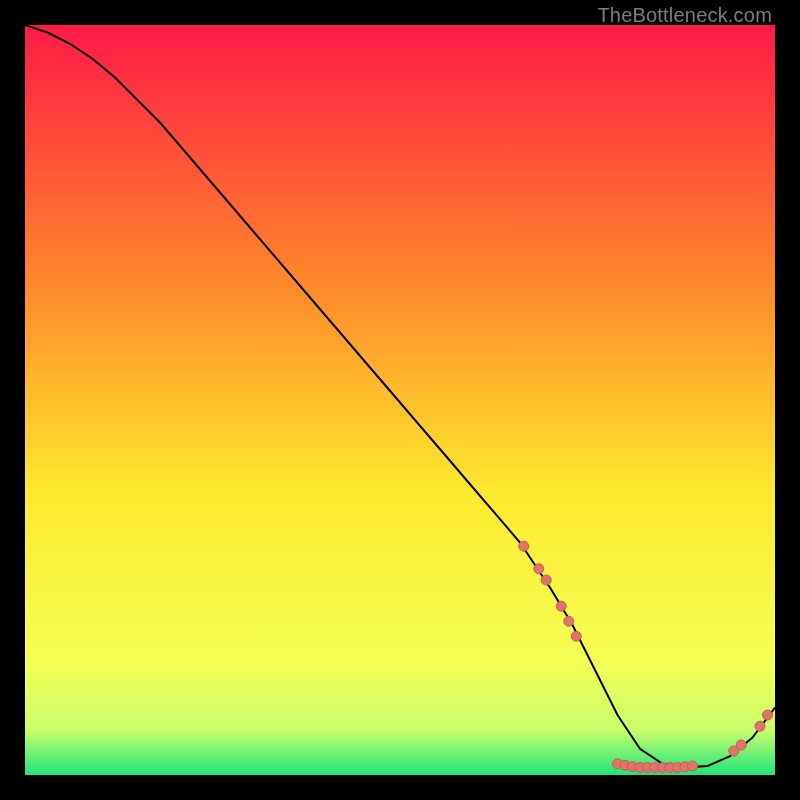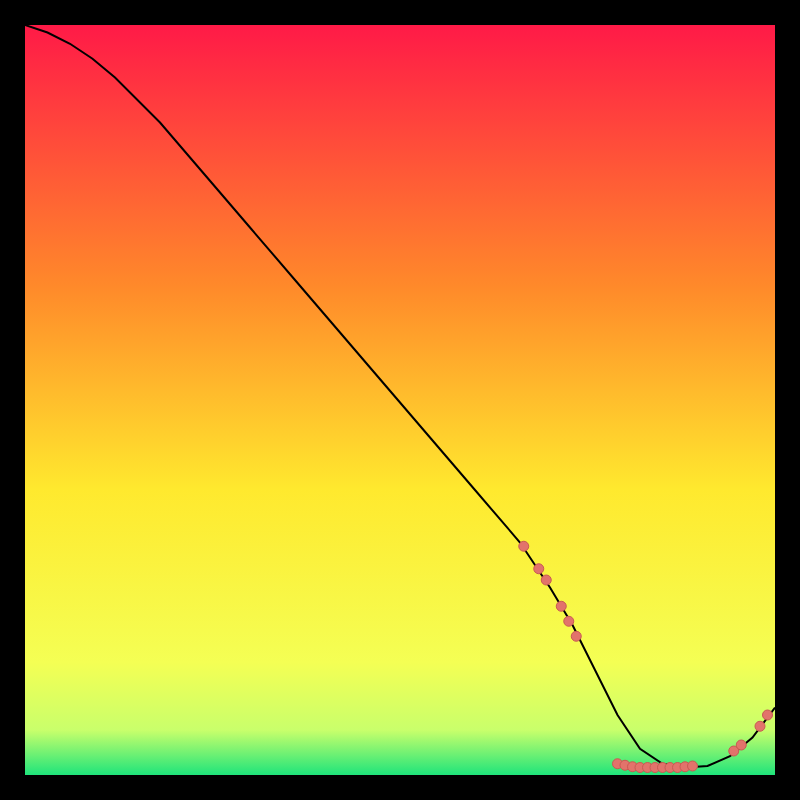--- a/index.html
+++ b/index.html
@@ -90,14 +90,15 @@
           <circle cx="667.50" cy="741.00" r="5" fill="#e2736b" stroke="#c95a52" stroke-width="1"></circle>
           <circle cx="708.75" cy="726.00" r="5" fill="#e2736b" stroke="#c95a52" stroke-width="1"></circle>
           <circle cx="716.25" cy="720.00" r="5" fill="#e2736b" stroke="#c95a52" stroke-width="1"></circle>
           <circle cx="735.00" cy="701.25" r="5" fill="#e2736b" stroke="#c95a52" stroke-width="1"></circle>
           <circle cx="742.50" cy="690.00" r="5" fill="#e2736b" stroke="#c95a52" stroke-width="1"></circle>
         </g>
     </svg>
 
   </div>
 
+  <div class="watermark">TheBottleneck.com</div>
 
 </div>
 
 </body></html>

